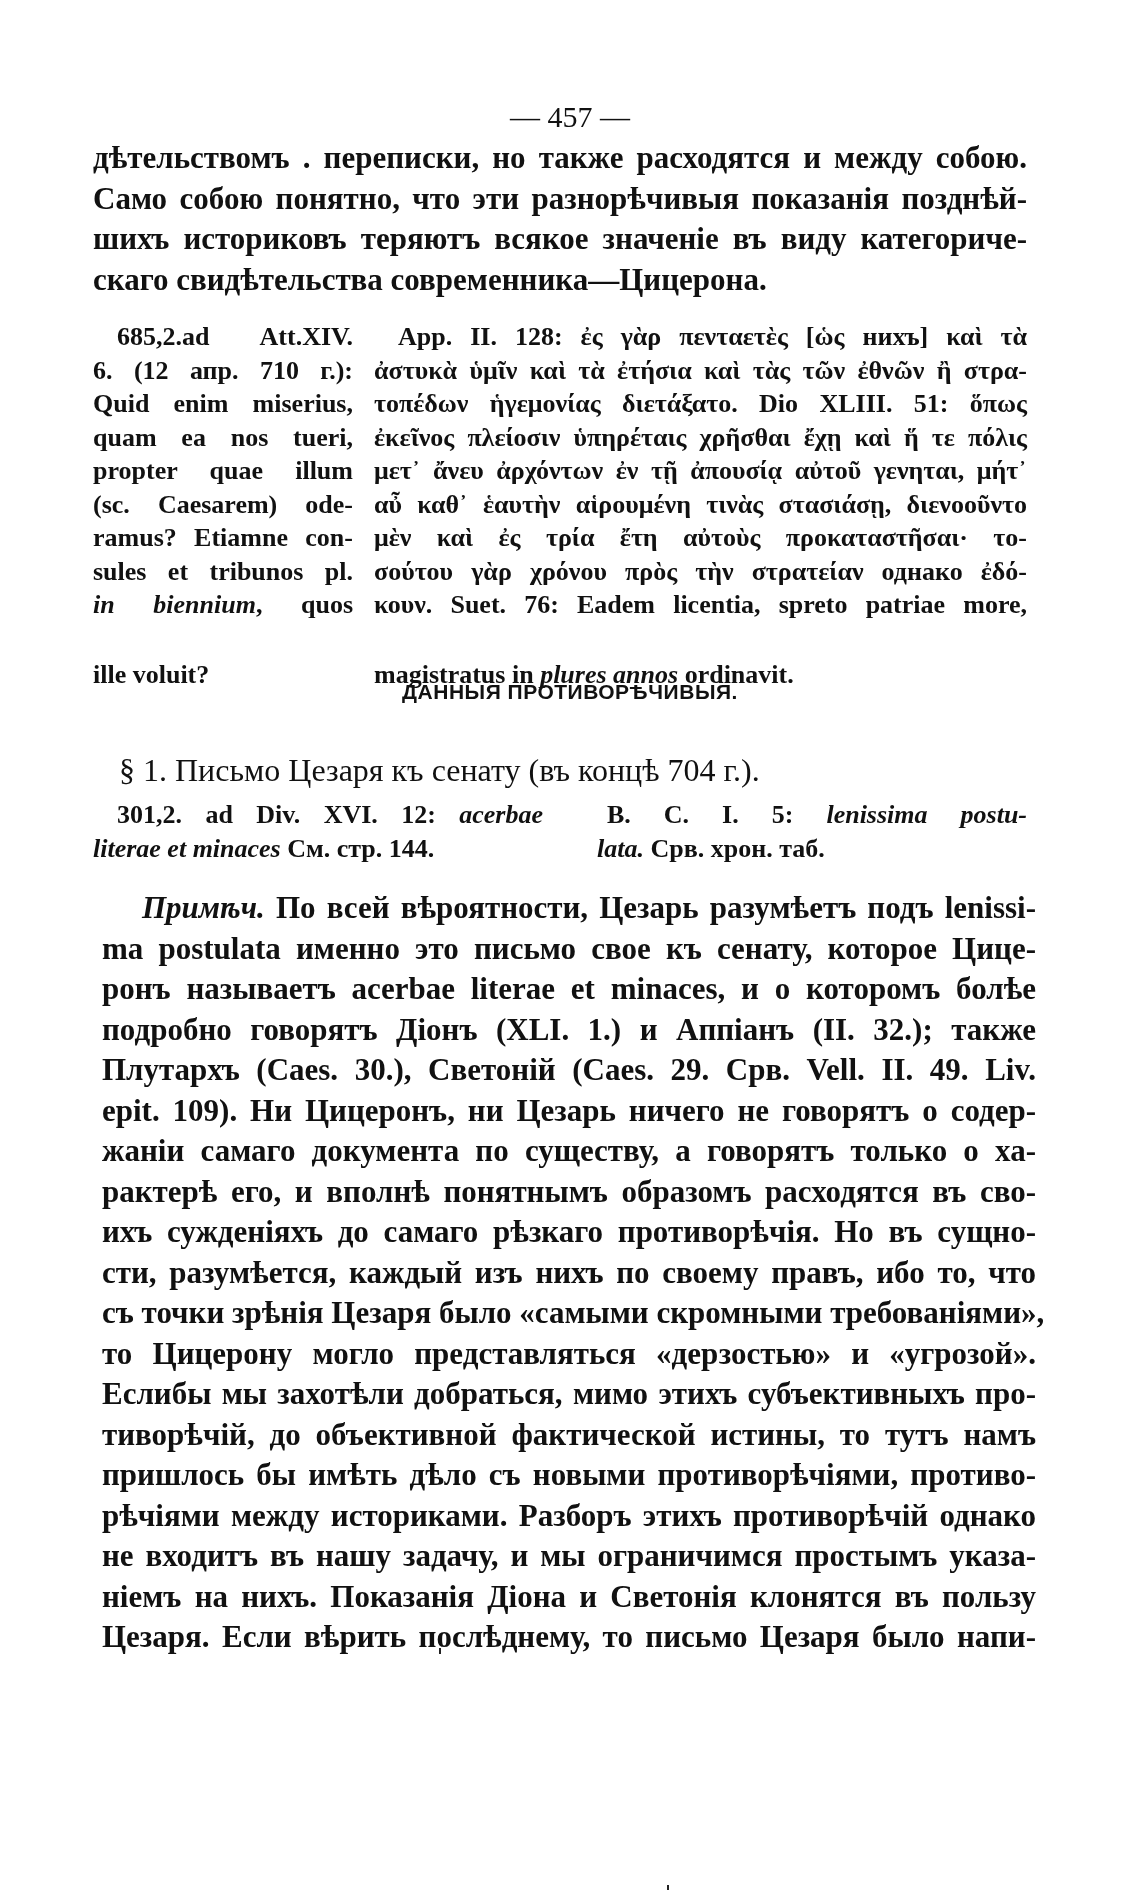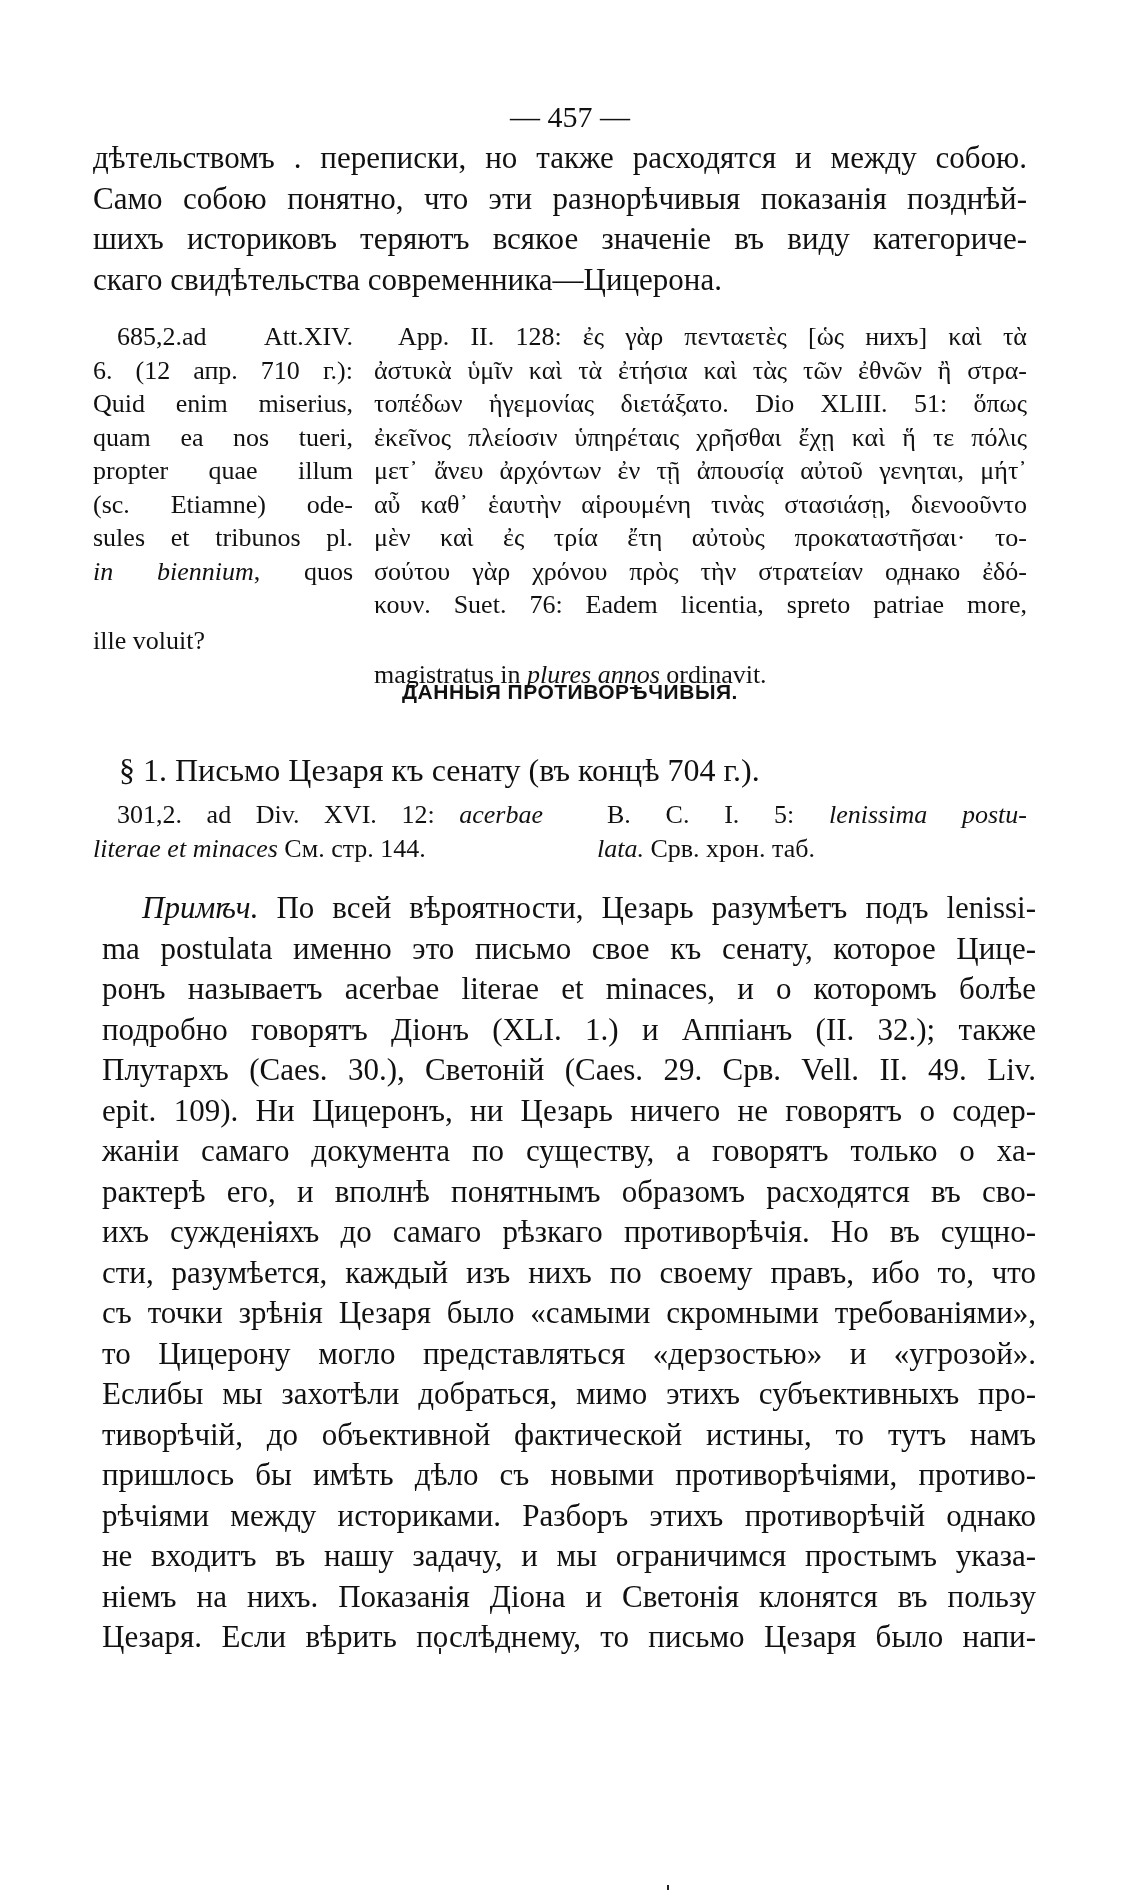--- a/index.html
+++ b/index.html
@@ -1,21 +1,21 @@
 <!DOCTYPE html>
 <html><head>
 <meta charset="utf-8">
 <style>
   html, body { margin:0; padding:0; background:#fff; }
   body { width:1140px; height:1901px; position:relative; overflow:hidden; color:#111;
          font-family:"Liberation Serif","DejaVu Serif",serif; }
   .page-num { position:absolute; top:100px; left:0; width:1140px; text-align:center; font-size:30px; }
   .block { position:absolute; left:93px; width:934px; }
   .p { font-size:31px; line-height:40.5px; text-align:justify; text-align-last:left; }
-  .line { display:block; white-space:nowrap; text-align:justify; text-align-last:justify; }
+  .line { display:block; white-space:nowrap; text-align:justify; text-align-last:justify;font-weight:bold; }
   .line.last { text-align-last:left; }
   .left-col { position:absolute; left:93px; top:320px; width:260px; font-size:26px; line-height:33.5px; }
   .right-col { position:absolute; left:374px; top:320px; width:653px; font-size:26px; line-height:33.5px; }
   .left-col .line, .right-col .line { text-align-last:justify; }
   .left-col .line.last, .right-col .line.last { text-align-last:left;margin-top:36px; }
   .section-title { position:absolute; top:680px; left:0; width:1140px; text-align:center;
                    font-family:"Liberation Sans","DejaVu Sans",sans-serif; font-weight:bold; font-size:21px; letter-spacing:0.5px; }
   .par-title { position:absolute; top:752px; left:119px; font-size:32px; }
   .ref-left { position:absolute; left:93px; top:798px; width:450px; font-size:26px; line-height:33.5px; }
   .ref-right { position:absolute; left:597px; top:798px; width:430px; font-size:26px; line-height:33.5px; }
@@ -33,21 +33,22 @@
   <span class="line">шихъ историковъ теряютъ всякое значеніе въ виду категориче-</span>
   <span class="line last">скаго свидѣтельства современника—Цицерона.</span>
 </div>
 
 <div class="left-col">
   <span class="line" style="padding-left:24px;">685,2.ad Att.XIV.</span>
   <span class="line">6. (12 апр. 710 г.):</span>
   <span class="line">Quid enim miserius,</span>
   <span class="line">quam ea nos tueri,</span>
   <span class="line">propter quae illum</span>
-  <span class="line">(sc. Etiamne) ode-</span>
+  <span class="line">(sc. Caesarem) ode-</span>
+  <span class="line">ramus? Etiamne con-</span>
   <span class="line">sules et tribunos pl.</span>
   <span class="line"><i>in biennium</i><span>, quos</span></span>
   <span class="line last">ille voluit?</span>
 </div>
 
 <div class="right-col">
   <span class="line" style="padding-left:24px;">App. II. 128: ἐς γὰρ πενταετὲς [ὡς нихъ] καὶ τὰ</span>
   <span class="line">ἀστυκὰ ὑμῖν καὶ τὰ ἐτήσια καὶ τὰς τῶν ἐθνῶν ἢ στρα-</span>
   <span class="line">τοπέδων ἡγεμονίας διετάξατο. Dio XLIII. 51: ὅπως</span>
   <span class="line">ἐκεῖνος πλείοσιν ὑπηρέταις χρῆσθαι ἔχῃ καὶ ἥ τε πόλις</span>

